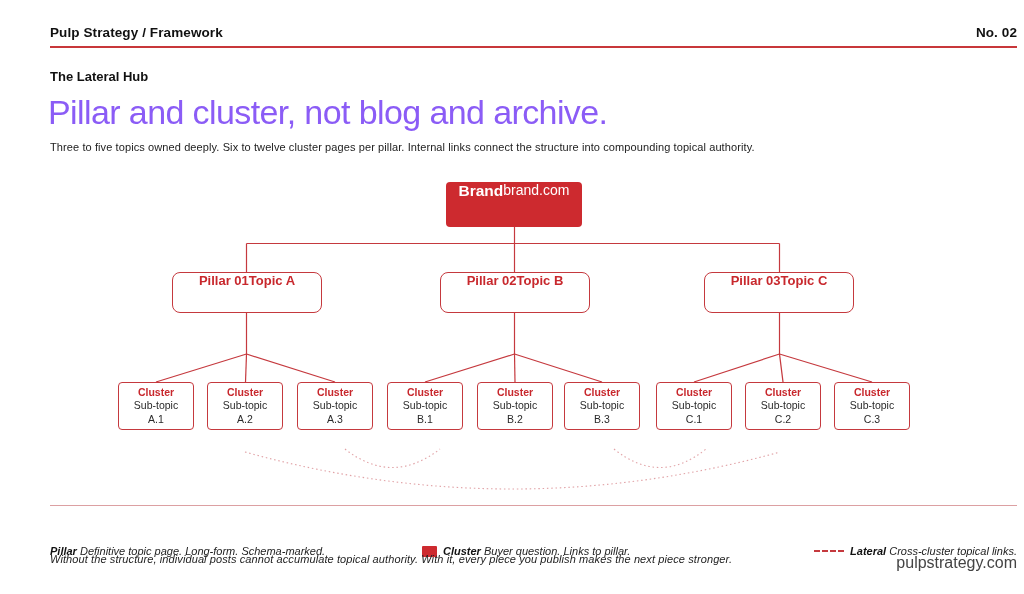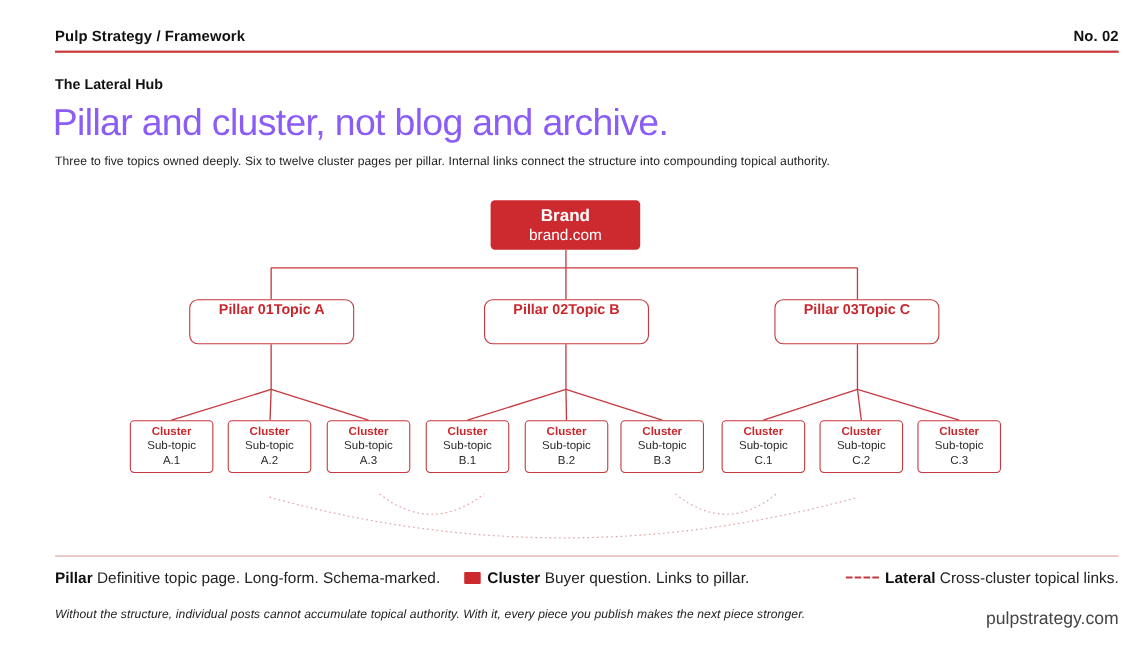--- a/index.html
+++ b/index.html
@@ -42,21 +42,21 @@
     position: absolute; left: 50px; top: 141px;
     font-size: 11px; color: #222; letter-spacing: 0.1px;
   }
 
   
   .diagram-svg { position: absolute; left: 0; top: 0; pointer-events: none; }
 
   .root-box {
     position: absolute; left: 446px; top: 182px; width: 136px; height: 45px;
     background: #cd2a2f; border-radius: 4px; color: #fff; text-align: center;
-    display: flex; flex-direction: column; justify-content: center;
+    display: flex; flex-direction: row; justify-content: center;
   }
   .root-box .root-line1 { font-size: 15.5px; font-weight: bold; line-height: 1.15; }
   .root-box .root-line2 { font-size: 14px; line-height: 1.15; }
 
   .pillar-box {
     position: absolute; top: 272px; width: 150px; height: 41px;
     background: #fff; border: 1.4px solid #c5393e; border-radius: 8px;
     box-sizing: border-box; text-align: center;
     display: flex; flex-direction: row; justify-content: center;
     color: #c8282d; font-weight: bold; font-size: 13px; line-height: 1.25;
@@ -72,21 +72,21 @@
     display: flex; flex-direction: column; justify-content: center;
     font-size: 10.5px; line-height: 1.3; color: #2a2a2a;
   }
   .cluster-box .cluster-label { color: #c8282d; font-weight: bold; }
 
   
   .footer-rule {
     position: absolute; left: 50px; right: 49px; top: 505px;
     height: 1px; background: #dca0a2;
   }
-  .legend-item { position: absolute; top: 517px; font-size: 14px; color: #222; white-space: nowrap; }
+  .legend-item { position: absolute; top: 545px; font-size: 11px; color: #222; white-space: nowrap; font-style: italic; }
   .legend-item b { color: #111; }
   .legend-pillar  { left: 50px; }
   .legend-cluster { left: 422px; display: flex; align-items: center; gap: 6px; }
   .legend-lateral { right: 49px; display: flex; align-items: center; gap: 6px; }
   .cluster-swatch {
     display: inline-block; width: 15px; height: 11px;
     background: #cd2a2f; border-radius: 1px;
   }
   .lateral-dash {
     display: inline-block; width: 30px; height: 0;

